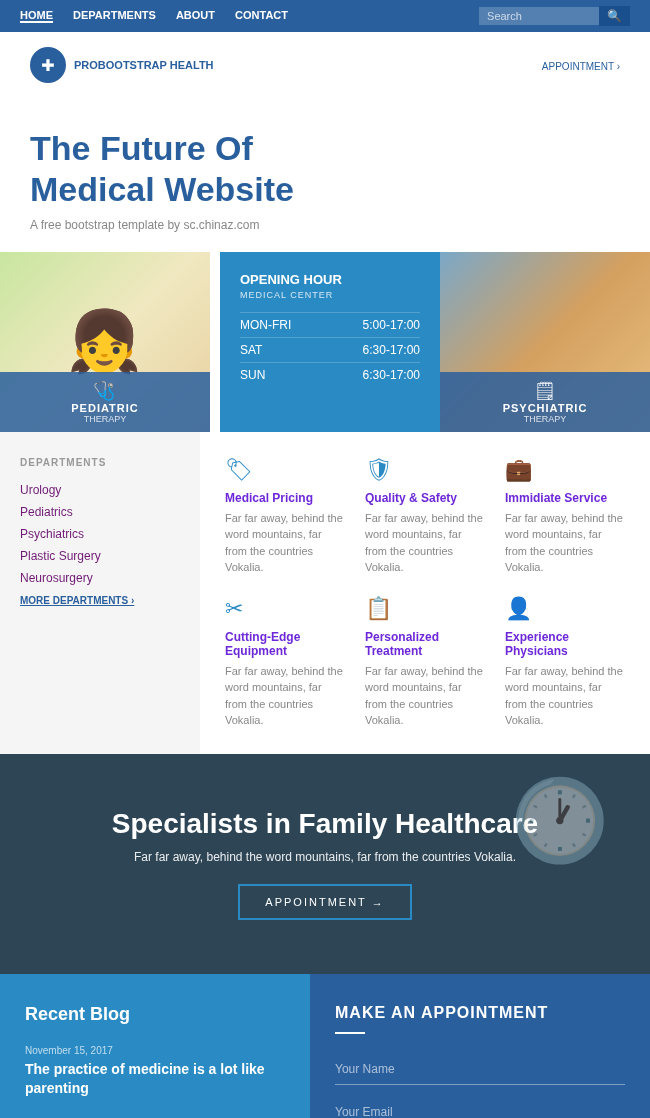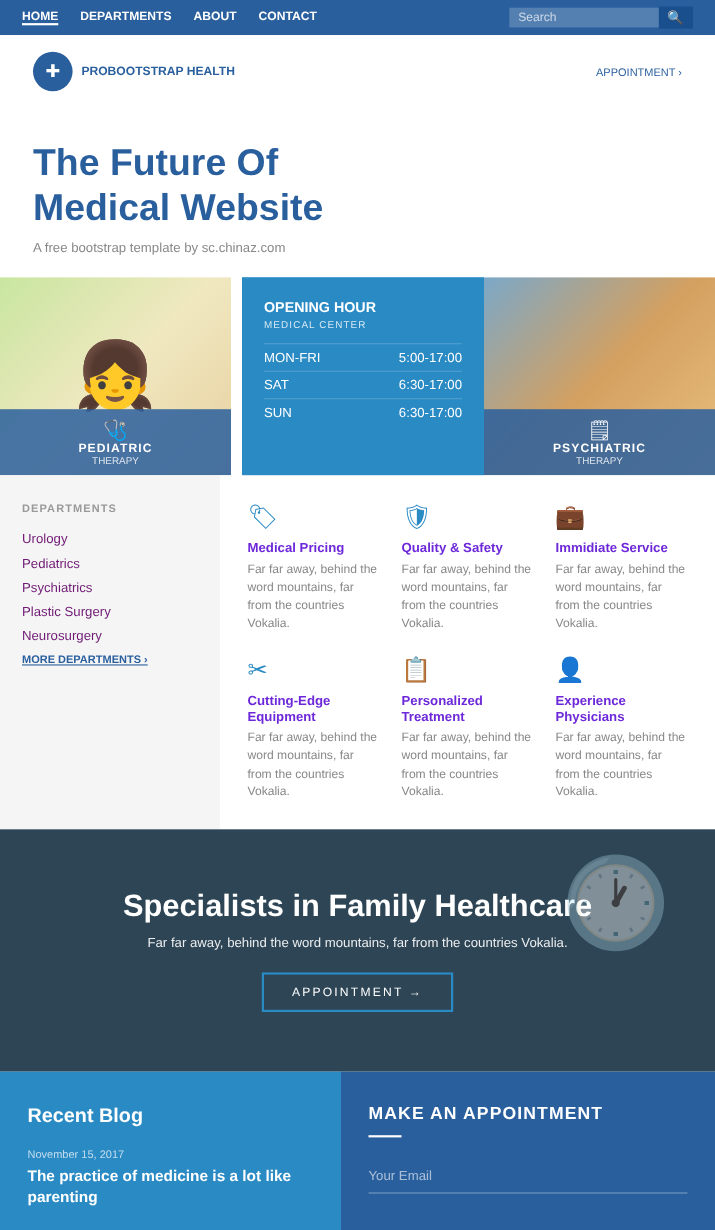--- a/index.html
+++ b/index.html
@@ -4,21 +4,21 @@
   <style>
     * { margin: 0; padding: 0; box-sizing: border-box; }
     body { font-family: Arial, sans-serif; width: 650px; background: #fff; font-size: 13px; }
 
     
     .top-nav { background: #2a5f9e; display: flex; align-items: center; justify-content: space-between; padding: 0 20px; height: 32px; }
     .top-nav .nav-links { display: flex; gap: 20px; }
     .top-nav .nav-links a { color: #fff; text-decoration: none; font-size: 11px; font-weight: bold; text-transform: uppercase; }
     .top-nav .nav-links a.active { border-bottom: 2px solid #fff; }
     .top-nav .search-box { display: flex; align-items: center; }
-    .top-nav .search-box input { background: rgba(255,255,255,0.2); border: none; color: #fff; padding: 3px 8px; font-size: 11px; width: 136px; outline: none; }
+    .top-nav .search-box input { background: rgba(255,255,255,0.2); border: none; color: #fff; padding: 3px 8px; font-size: 11px; width: 120px; outline: none; }
     .top-nav .search-box input::placeholder { color: rgba(255,255,255,0.7); }
     .top-nav .search-box button { background: #1a4f8e; border: none; color: #fff; padding: 3px 8px; cursor: pointer; font-size: 12px; }
 
     
     .header { display: flex; align-items: center; justify-content: space-between; padding: 15px 30px; background: #fff; }
     .logo { display: flex; align-items: center; gap: 8px; }
     .logo-circle { width: 36px; height: 36px; background: #2a5f9e; border-radius: 50%; display: flex; align-items: center; justify-content: center; }
     .logo-circle span { color: #fff; font-size: 16px; }
     .logo-text { font-size: 11px; font-weight: bold; color: #2a5f9e; text-transform: uppercase; line-height: 1.3; }
     .contact-info { text-align: right; }
@@ -226,17 +226,20 @@
       <div class="blog-date">November 15, 2017</div>
       <div class="blog-title">The practice of medicine is a lot like parenting</div>
     </div>
 
   </div>
 
   <div class="appointment-form">
     <h3>MAKE AN APPOINTMENT</h3>
     <div class="form-divider"></div>
     <div class="form-group">
+      <input type="text" placeholder="Your Name" style="">
+    </div>
+    <div class="form-group">
       <input type="email" placeholder="Your Email" style="">
     </div>
 
   </div>
 </div>
 
 </body></html>

